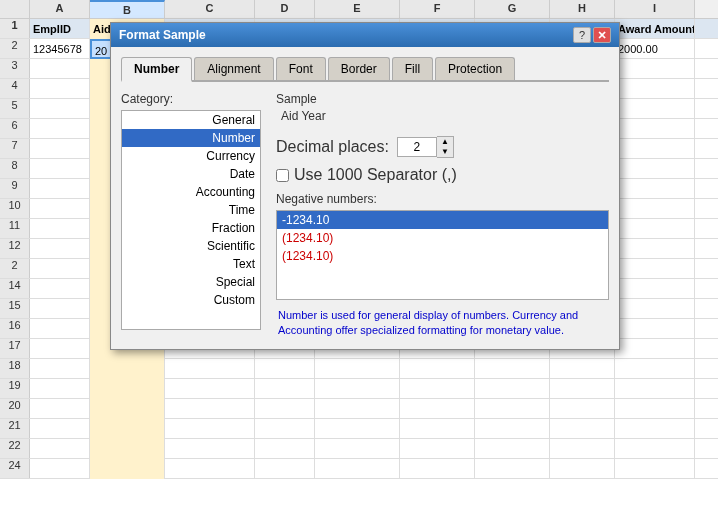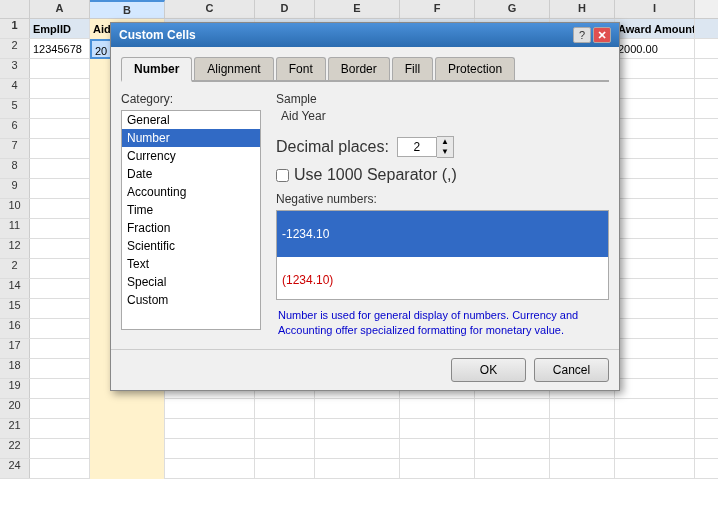--- a/index.html
+++ b/index.html
@@ -161,20 +161,21 @@
       border: 1px solid #aaa;
       background: white;
       height: 220px;
       overflow-y: auto;
     }
 
     .category-item {
       padding: 2px 5px;
       cursor: pointer;
       font-size: 12px;
+      text-align: right;
     }
 
     .category-item.selected {
       background: #316ac5;
       color: white;
     }
 
     .right-panel {
       flex: 1;
     }
@@ -261,21 +262,21 @@
 
     .neg-numbers-list {
       border: 1px solid #aaa;
       background: white;
       height: 90px;
       overflow-y: auto;
       width: 100%;
     }
 
     .neg-item {
-      padding: 16px 5px;
+      padding: 2px 5px;
       font-size: 12px;
       cursor: pointer;
     }
 
     .neg-item.selected {
       background: #316ac5;
       color: white;
     }
 
     .neg-item.red {
@@ -625,21 +626,21 @@
       <div class="cell" style="width:75px"></div>
       <div class="cell" style="width:75px"></div>
       <div class="cell" style="width:65px"></div>
       <div class="cell" style="width:80px"></div>
     </div>
 </div>
 
 <div class="dialog-overlay">
 
   <div class="dialog-titlebar">
-    <span>Custom Cells</span>
+    <span>Format Sample</span>
     <div class="dialog-title-buttons">
       <button class="dialog-btn-help">?</button>
       <button class="dialog-btn-close">✕</button>
     </div>
   </div>
 
   <div class="dialog-content">
 
     <div class="tab-bar">
       <div class="tab active">Number</div>
@@ -699,17 +700,13 @@
             <div class="neg-item red">(1234.10)</div>
             <div class="neg-item red">(1234.10)</div>
           </div>
         </div>
 
         <div class="info-text">Number is used for general display of numbers.  Currency and Accounting offer specialized formatting for monetary value.</div>
       </div>
     </div>
   </div>
 
-  <div class="dialog-footer">
-    <button class="btn-ok">OK</button>
-    <button class="btn-cancel">Cancel</button>
-  </div>
 </div>
 
 </body></html>

